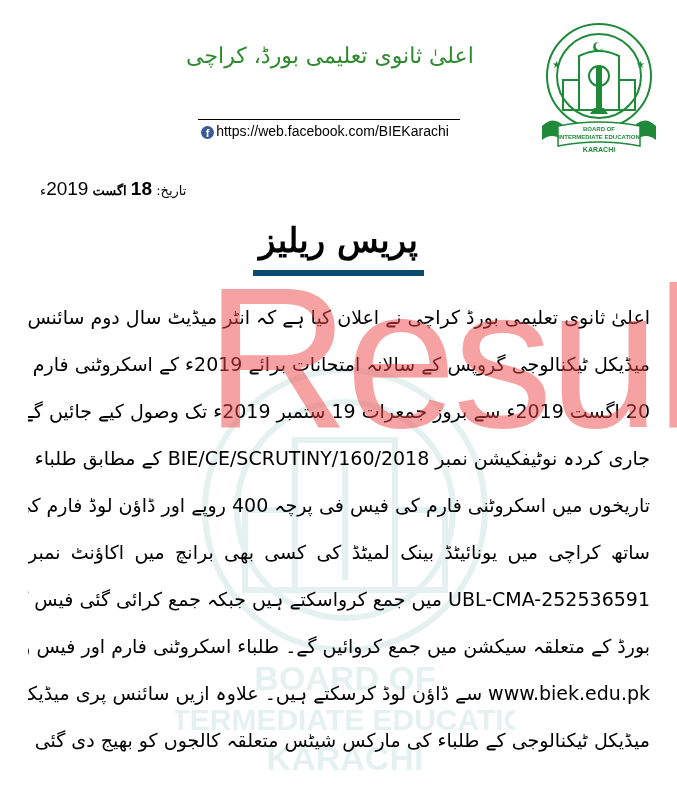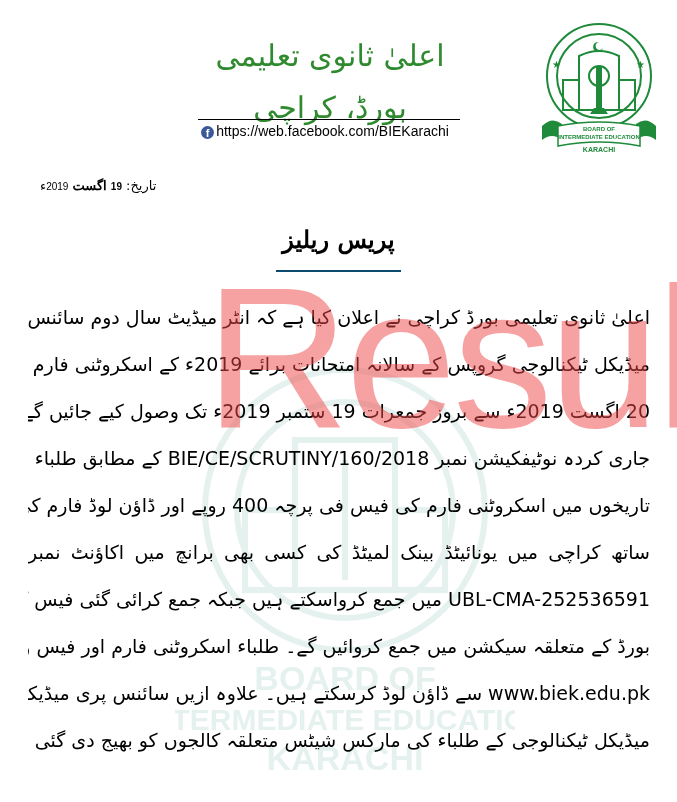--- a/index.html
+++ b/index.html
@@ -2,37 +2,37 @@
 <html><head>
   <meta charset="utf-8">
   <style>
     html, body { margin: 0; padding: 0; background: #ffffff; }
     body { width: 677px; height: 802px; position: relative; overflow: hidden; font-family: "DejaVu Sans", sans-serif; color: #000; }
     .page { position: absolute; inset: 0; }
 
     
     .logo { position: absolute; left: 532px; top: 18px; width: 134px; height: 140px; }
     .header-center { position: absolute; left: 180px; top: 30px; width: 300px; text-align: center; }
-    .board-title { font-family: "DejaVu Serif", serif; font-size: 30px; color: #2f8a2f; direction: rtl; line-height: 52px; height: 56px; }
+    .board-title { font-family: "DejaVu Serif", serif; font-size: 22px; color: #2f8a2f; direction: rtl; line-height: 52px; height: 56px; }
     .address { direction: rtl; font-size: 13px; line-height: 22px; margin-top: 6px; white-space: nowrap; }
     .address .zip { font-family: "Liberation Sans", sans-serif; font-size: 14px; direction: ltr; unicode-bidi: embed; }
     .hr-line { position: absolute; left: 198px; top: 119px; width: 262px; height: 1px; background: #000; }
     .fb-line { position: absolute; left: 190px; top: 122px; width: 270px; text-align: center; font-family: "Liberation Sans", sans-serif; font-size: 14px; line-height: 18px; white-space: nowrap; }
     .fb-icon { display: inline-block; width: 13px; height: 13px; border-radius: 50%; background: #3b5998; color: #fff; font-size: 11px; font-weight: bold; line-height: 14px; text-align: center; vertical-align: -1px; margin-right: 2px; font-family: "Liberation Sans", sans-serif; }
     .website-line { position: absolute; left: 190px; top: 140px; width: 270px; text-align: center; font-family: "Liberation Sans", sans-serif; font-size: 14px; line-height: 18px; }
 
     
     .ref { position: absolute; right: 20px; top: 178px; direction: rtl; font-size: 13px; white-space: nowrap; }
-    .ref .num, .date .num { font-family: "Liberation Sans", sans-serif; font-size: 10px; direction: ltr; unicode-bidi: embed; }
+    .ref .num, .date .num { font-family: "Liberation Sans", sans-serif; font-size: 19px; direction: ltr; unicode-bidi: embed; }
     .ref b, .date b { font-family: "Liberation Sans", sans-serif; font-weight: bold; }
     .date { position: absolute; left: 40px; top: 178px; direction: rtl; font-size: 13px; white-space: nowrap; }
 
     
     .press-title { position: absolute; left: 0; width: 677px; top: 218px; text-align: center; }
-    .press-title span { display: inline-block; font-family: "DejaVu Serif", serif; font-size: 24px; font-weight: bold; direction: rtl; border-bottom: 2px solid #0c4a6e; padding: 0 6px 8px; line-height: 44px; }
+    .press-title span { display: inline-block; font-family: "DejaVu Serif", serif; font-size: 34px; font-weight: bold; direction: rtl; border-bottom: 6px solid #0c4a6e; padding: 0 6px 8px; line-height: 44px; }
 
     
     .body-text { position: absolute; left: 28px; top: 297px; width: 622px; direction: rtl; text-align: justify; }
     .line { height: 47px; line-height: 40px; font-size: 19px; white-space: nowrap; text-align-last: justify; overflow: hidden; }
     .line.last { text-align-last: right; }
 
     
     .wm-logo { position: absolute; left: 175px; top: 360px; width: 340px; height: 420px; opacity: 0.13; pointer-events: none; }
     .wm-text-h { position: absolute; left: 205px; top: 258px; font-family: "Liberation Sans", sans-serif; font-size: 200px; line-height: 200px; color: rgba(240, 70, 70, 0.5); letter-spacing: -4px; pointer-events: none; white-space: nowrap; }
   </style>
@@ -82,21 +82,21 @@
   <div class="header-center">
     <div class="board-title">اعلیٰ ثانوی تعلیمی بورڈ، کراچی</div>
   </div>
   <div class="hr-line"></div>
   <div class="fb-line">
     <span class="fb-icon">f</span><span>https://web.facebook.com/BIEKarachi</span>
   </div>
 
   <div class="date">
     <span>تاریخ:</span>
-    <b class="num">19</b>
+    <b class="num">18</b>
     <b>اگست</b>
     <span class="num">2019</span><span>ء</span>
   </div>
 
   <div class="press-title">
     <span>پریس ریلیز</span>
   </div>
 
   <div class="body-text">
     <div class="line">اعلیٰ ثانوی تعلیمی بورڈ کراچی نے اعلان کیا ہے کہ انٹر میڈیٹ سال دوم سائنس پری میڈیکل اور</div>

